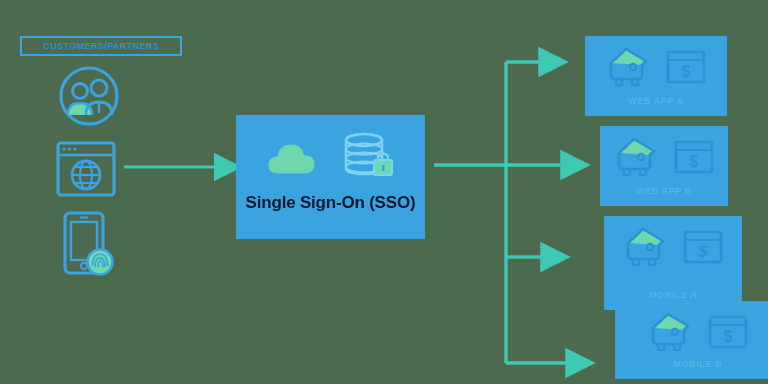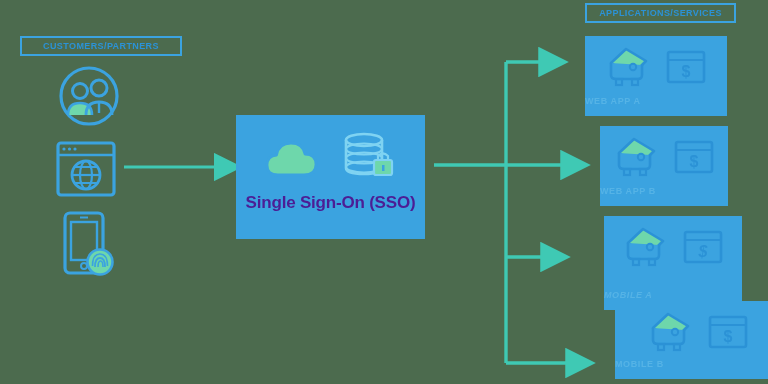--- a/index.html
+++ b/index.html
@@ -39,21 +39,21 @@
     position:absolute;left:236px;top:115px;width:189px;height:124px;
     background:#3ba3e0;
   }
   #sso-icons{
     position:absolute;left:0;top:12px;width:100%;height:62px;
     display:flex;align-items:center;justify-content:center;gap:18px;
   }
   #sso-label{
     position:absolute;left:0;top:78px;width:100%;
     text-align:center;
-    color:#4c1d95;
+    color:#0f172a;
     font-size:17px;font-weight:bold;
     letter-spacing:-.2px;
   }
   #sso-sublabel{
     position:absolute;left:0;top:101px;width:100%;
     text-align:center;
     color:#3ea7e2;
     font-size:7px;letter-spacing:.3px;
   }
 
@@ -61,21 +61,21 @@
   .app-box{
     position:absolute;
     background:#3ba3e0;
   }
   .app-icons{
     position:absolute;left:0;top:8px;width:100%;height:46px;
     display:flex;align-items:center;justify-content:center;gap:14px;
   }
   .app-label{
     position:absolute;left:0;bottom:10px;width:100%;
-    text-align:left;
+    text-align:center;
     color:#55b3e6;
     font-size:9px;font-weight:bold;letter-spacing:.6px;
   }
   #app-0{left:585px;top:36px;width:142px;height:80px;}
   #app-1{left:600px;top:126px;width:128px;height:80px;}
   #app-2{left:604px;top:216px;width:138px;height:94px;font-style:italic;}
   #app-3{left:615px;top:301px;width:138px;height:78px;padding-left:28px;}
 
   
   #arrow-layer{position:absolute;left:0;top:0;width:768px;height:384px;pointer-events:none;}
@@ -175,21 +175,20 @@
         <ellipse cx="22" cy="35" rx="18" ry="5.5" fill="none" stroke="#7fd3f2" stroke-width="2.2"></ellipse>
         <rect x="32" y="28" width="18" height="15" rx="2" fill="#6ed7ab" stroke="#7fd3f2" stroke-width="2.2"></rect>
         <path d="M36 28 v-4 q5 -5 10 0 v4" fill="none" stroke="#7fd3f2" stroke-width="2.2"></path>
         <rect x="40" y="33" width="2.5" height="6" fill="#3ba3e0"></rect>
       </svg>
     </div>
     <div id="sso-label">Single Sign-On (SSO)</div>
     <div id="sso-sublabel"></div>
   </div>
 
-  <div class="chip" id="chip-apps">APPLICATIONS/SERVICES</div>
 
   <div class="app-box" id="app-0">
     <div class="app-icons">
       <svg width="46" height="44" viewBox="0 0 46 44">
         <path d="M5 18 L20 4 L40 16 L25 31 z" fill="#6ed7ab" stroke="#2b92d6" stroke-width="2.6" stroke-linejoin="round"></path>
         <path d="M5 18 v12 q0 4 5 4 h22 q4 0 4 -4 v-10" fill="#3ba3e0" stroke="#2b92d6" stroke-width="2.6" stroke-linejoin="round"></path>
         <circle cx="27" cy="22" r="3.2" fill="#3ba3e0" stroke="#2b92d6" stroke-width="2"></circle>
         <rect x="10" y="34" width="6" height="6" fill="none" stroke="#2b92d6" stroke-width="2.2"></rect>
         <rect x="26" y="34" width="6" height="6" fill="none" stroke="#2b92d6" stroke-width="2.2"></rect>
       </svg>

